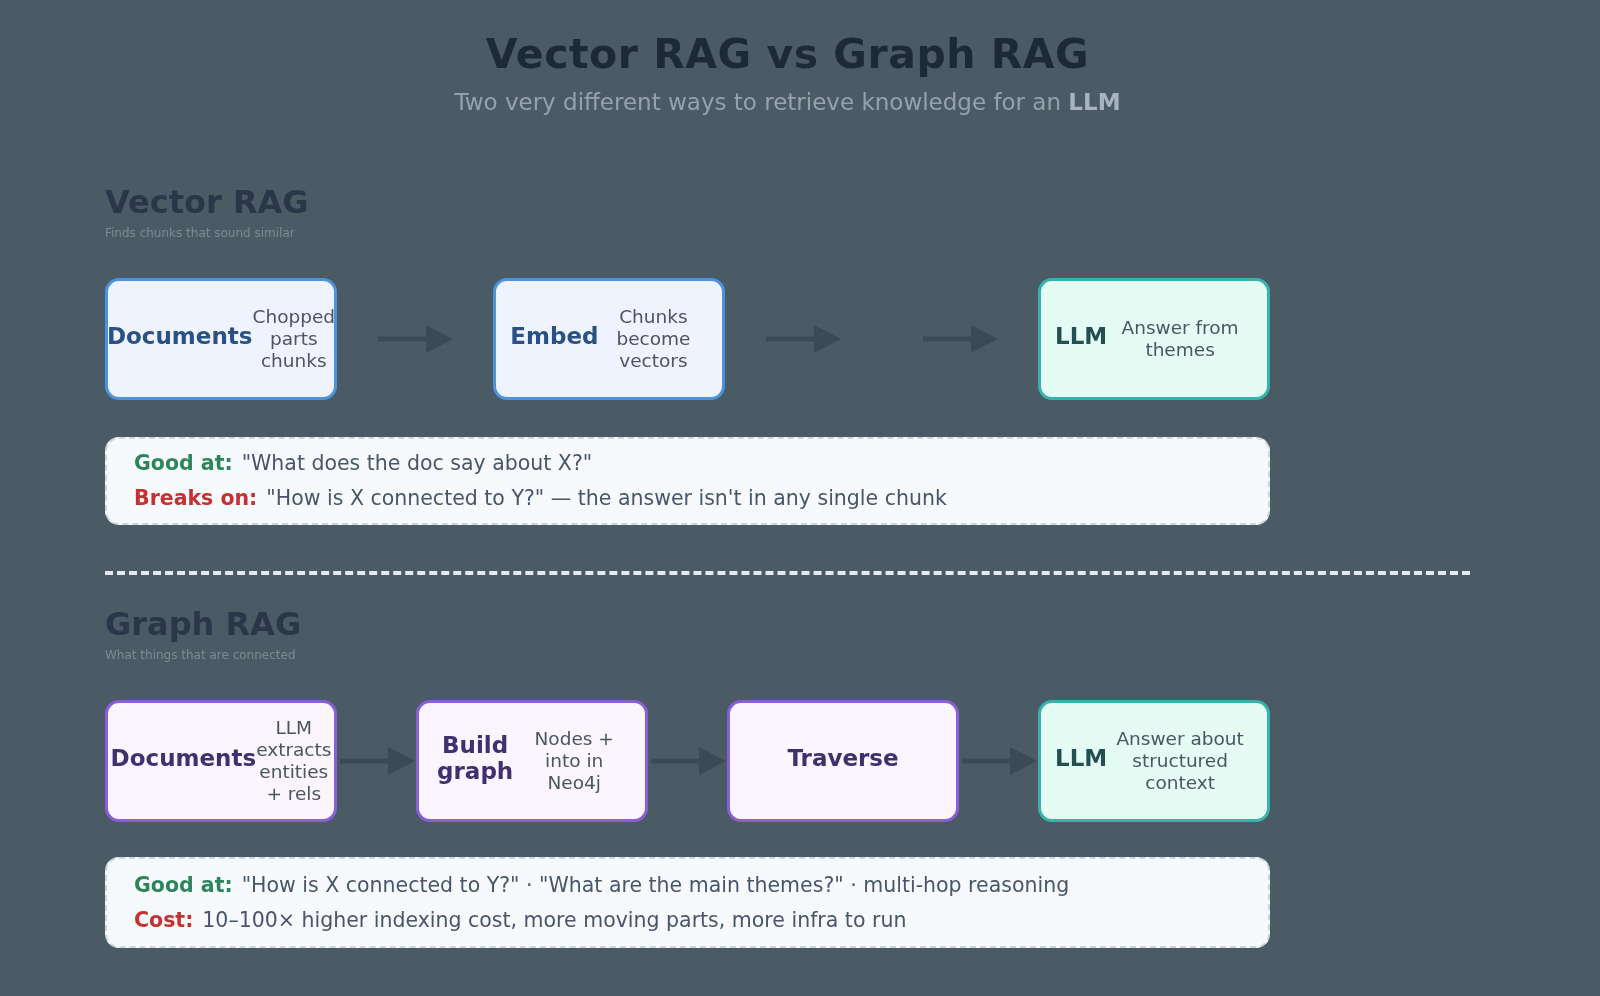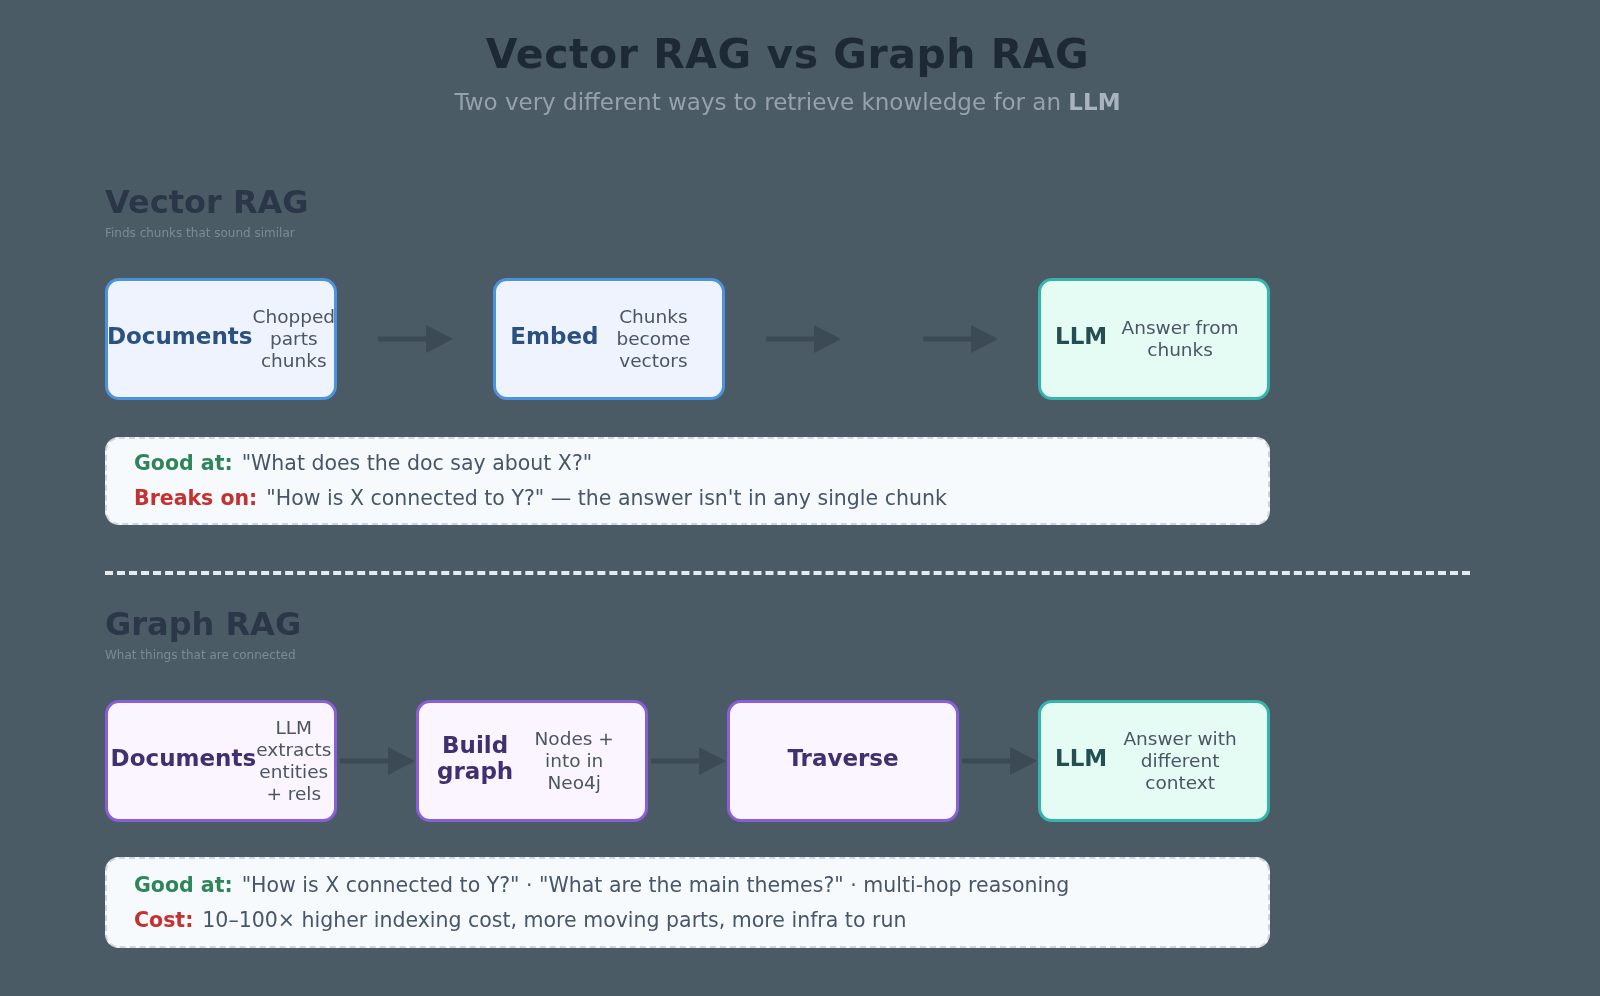--- a/index.html
+++ b/index.html
@@ -107,21 +107,21 @@
         </svg>
     </div>
     <div class="arrow">
       <svg width="78" height="30" viewBox="0 0 78 30">
           <line x1="2" y1="15" x2="52" y2="15" stroke="#3c4a56" stroke-width="5"></line>
           <polygon points="50,1 77,15 50,29" fill="#3c4a56"></polygon>
         </svg>
     </div>
     <div class="node teal">
       <div class="node-title">LLM</div>
-      <div class="node-desc">Answer from chunks</div>
+      <div class="node-desc">Answer from themes</div>
     </div>
   </div>
 
   <div class="callout" id="vector-callout">
     <p class="callout-line"><span class="lbl good">Good at:</span><span>"What does the doc say about X?"</span></p>
     <p class="callout-line"><span class="lbl bad">Breaks on:</span><span>"How is X connected to Y?" — the answer isn't in any single chunk</span></p>
   </div>
 
   <div class="divider"></div>
 
@@ -153,21 +153,21 @@
       <div class="node-title">Traverse</div>
     </div>
     <div class="arrow">
       <svg width="78" height="30" viewBox="0 0 78 30">
           <line x1="2" y1="15" x2="52" y2="15" stroke="#3c4a56" stroke-width="5"></line>
           <polygon points="50,1 77,15 50,29" fill="#3c4a56"></polygon>
         </svg>
     </div>
     <div class="node teal">
       <div class="node-title">LLM</div>
-      <div class="node-desc">Answer with different context</div>
+      <div class="node-desc">Answer about structured context</div>
     </div>
   </div>
 
   <div class="callout" id="graph-callout">
     <p class="callout-line"><span class="lbl good">Good at:</span><span>"How is X connected to Y?" · "What are the main themes?" · multi-hop reasoning</span></p>
     <p class="callout-line"><span class="lbl bad">Cost:</span><span>10–100× higher indexing cost, more moving parts, more infra to run</span></p>
   </div>
 
 </div>
 

